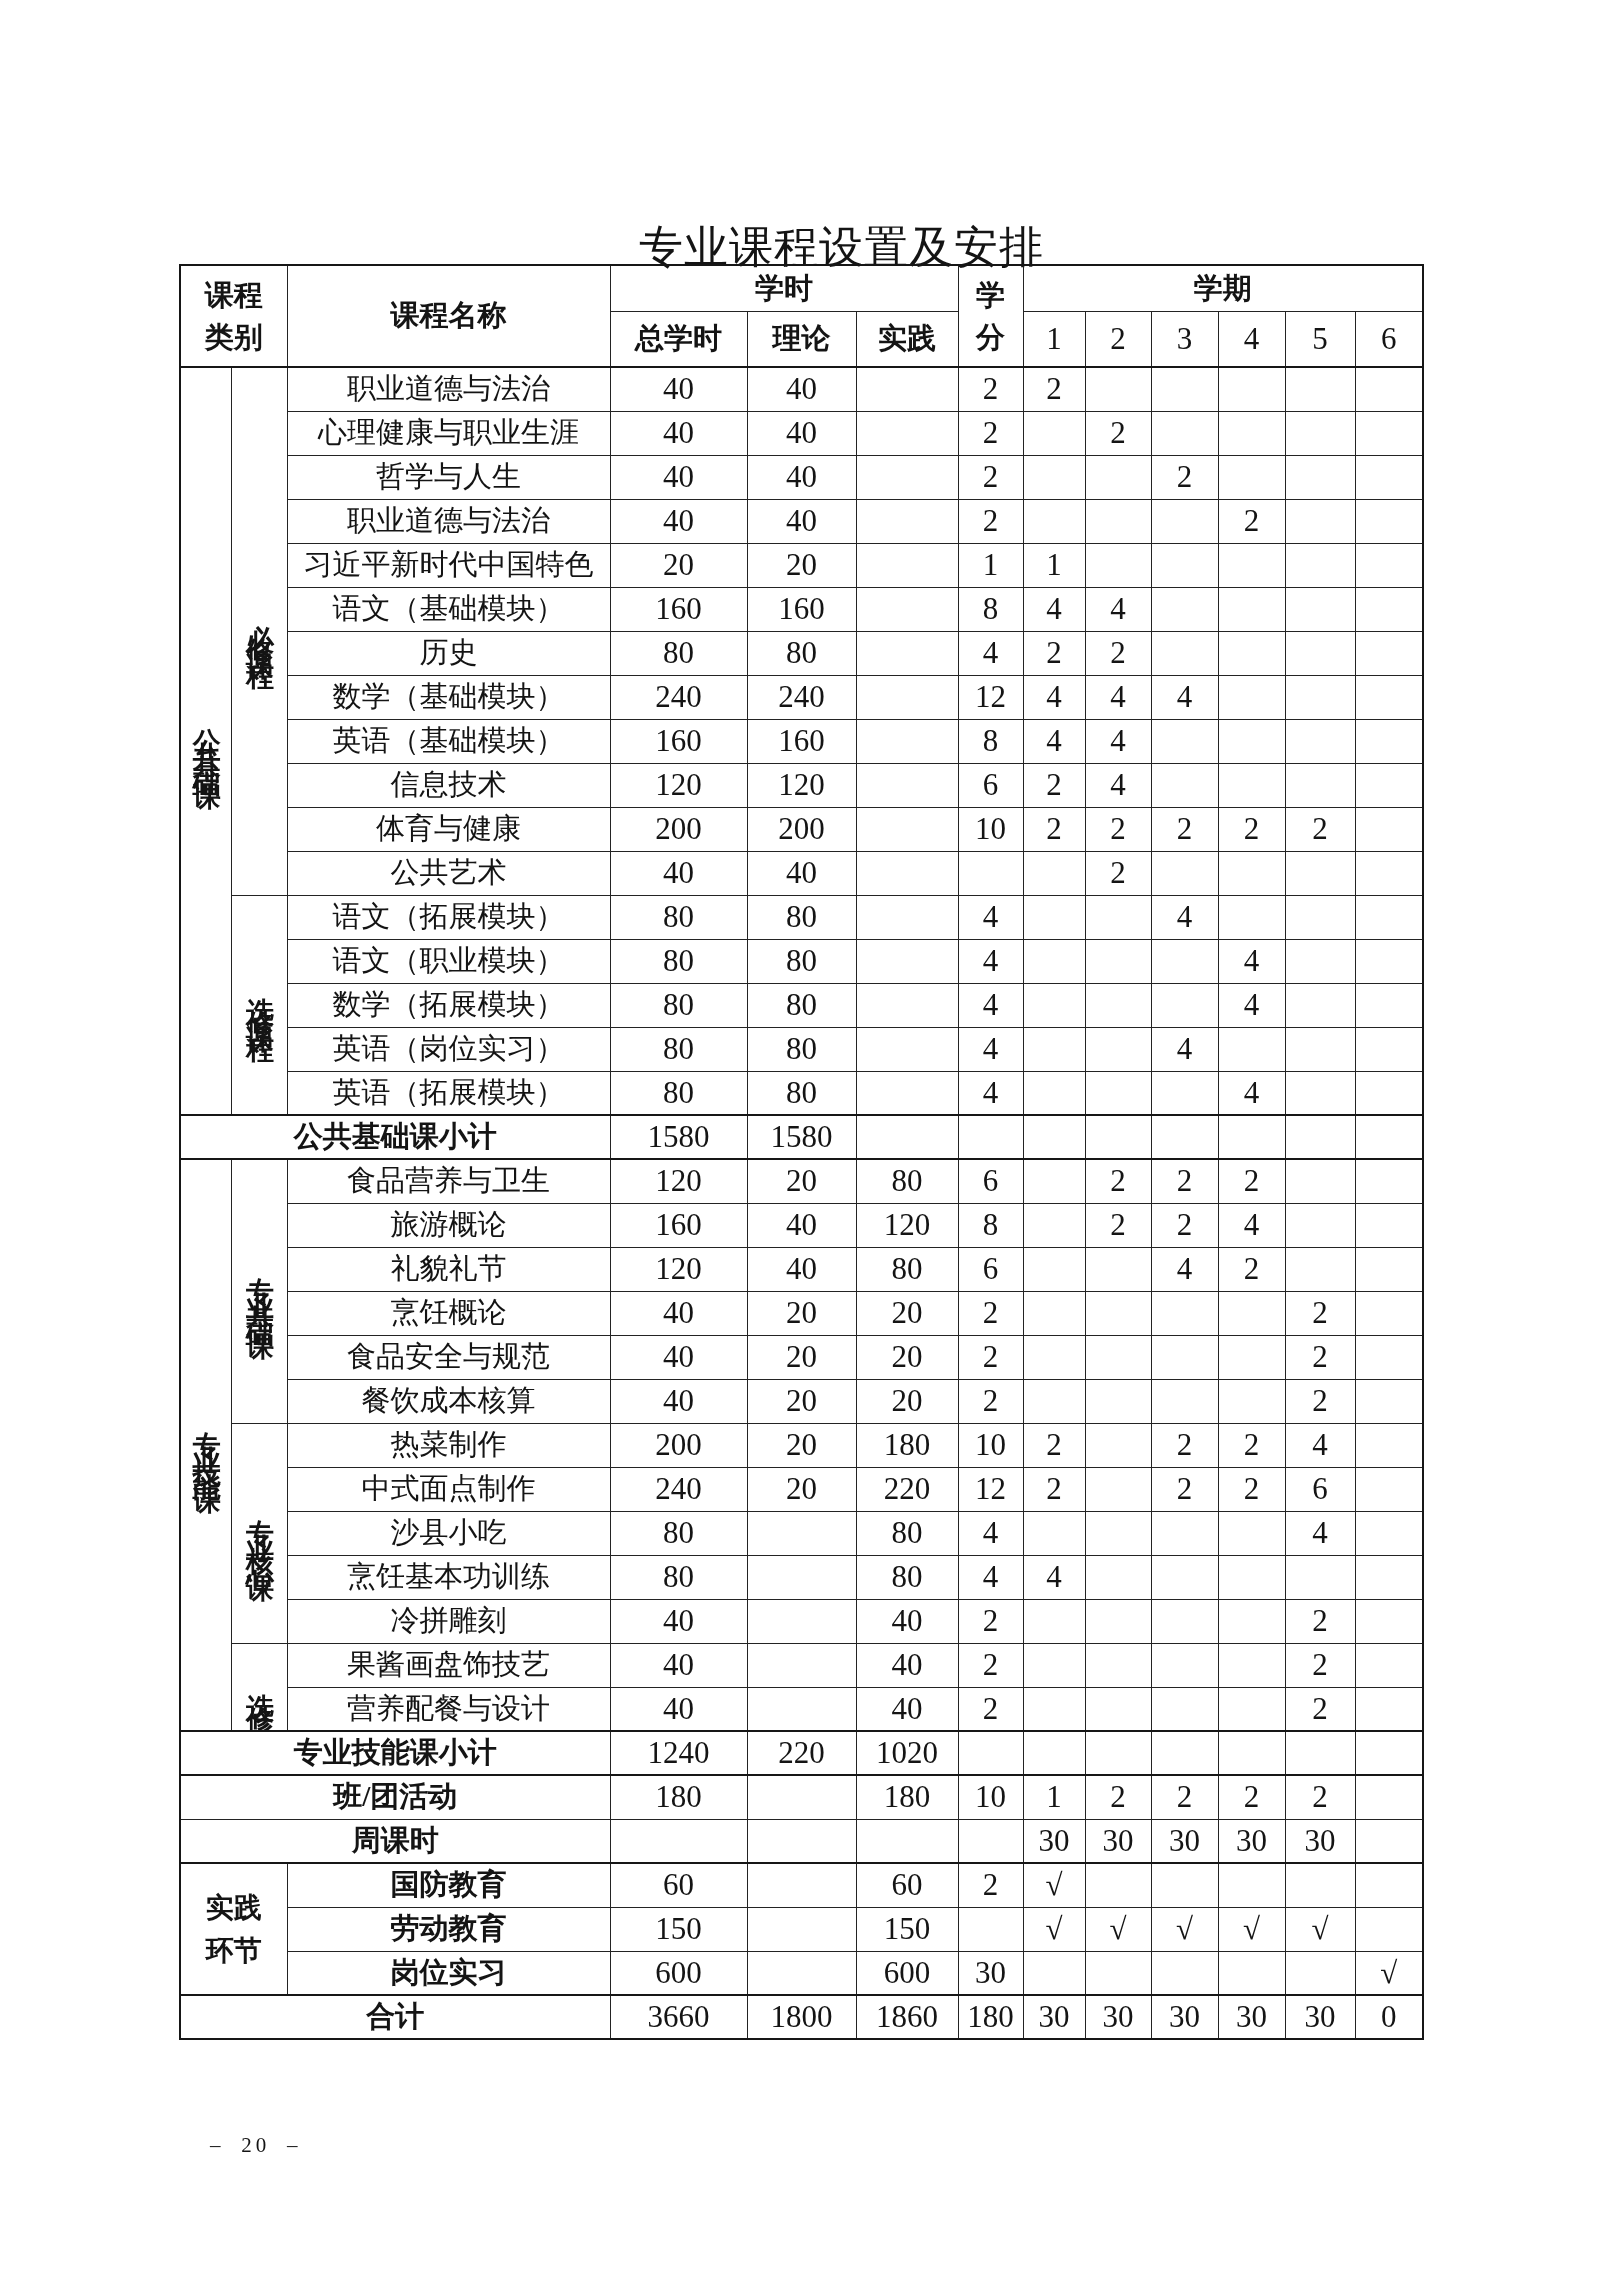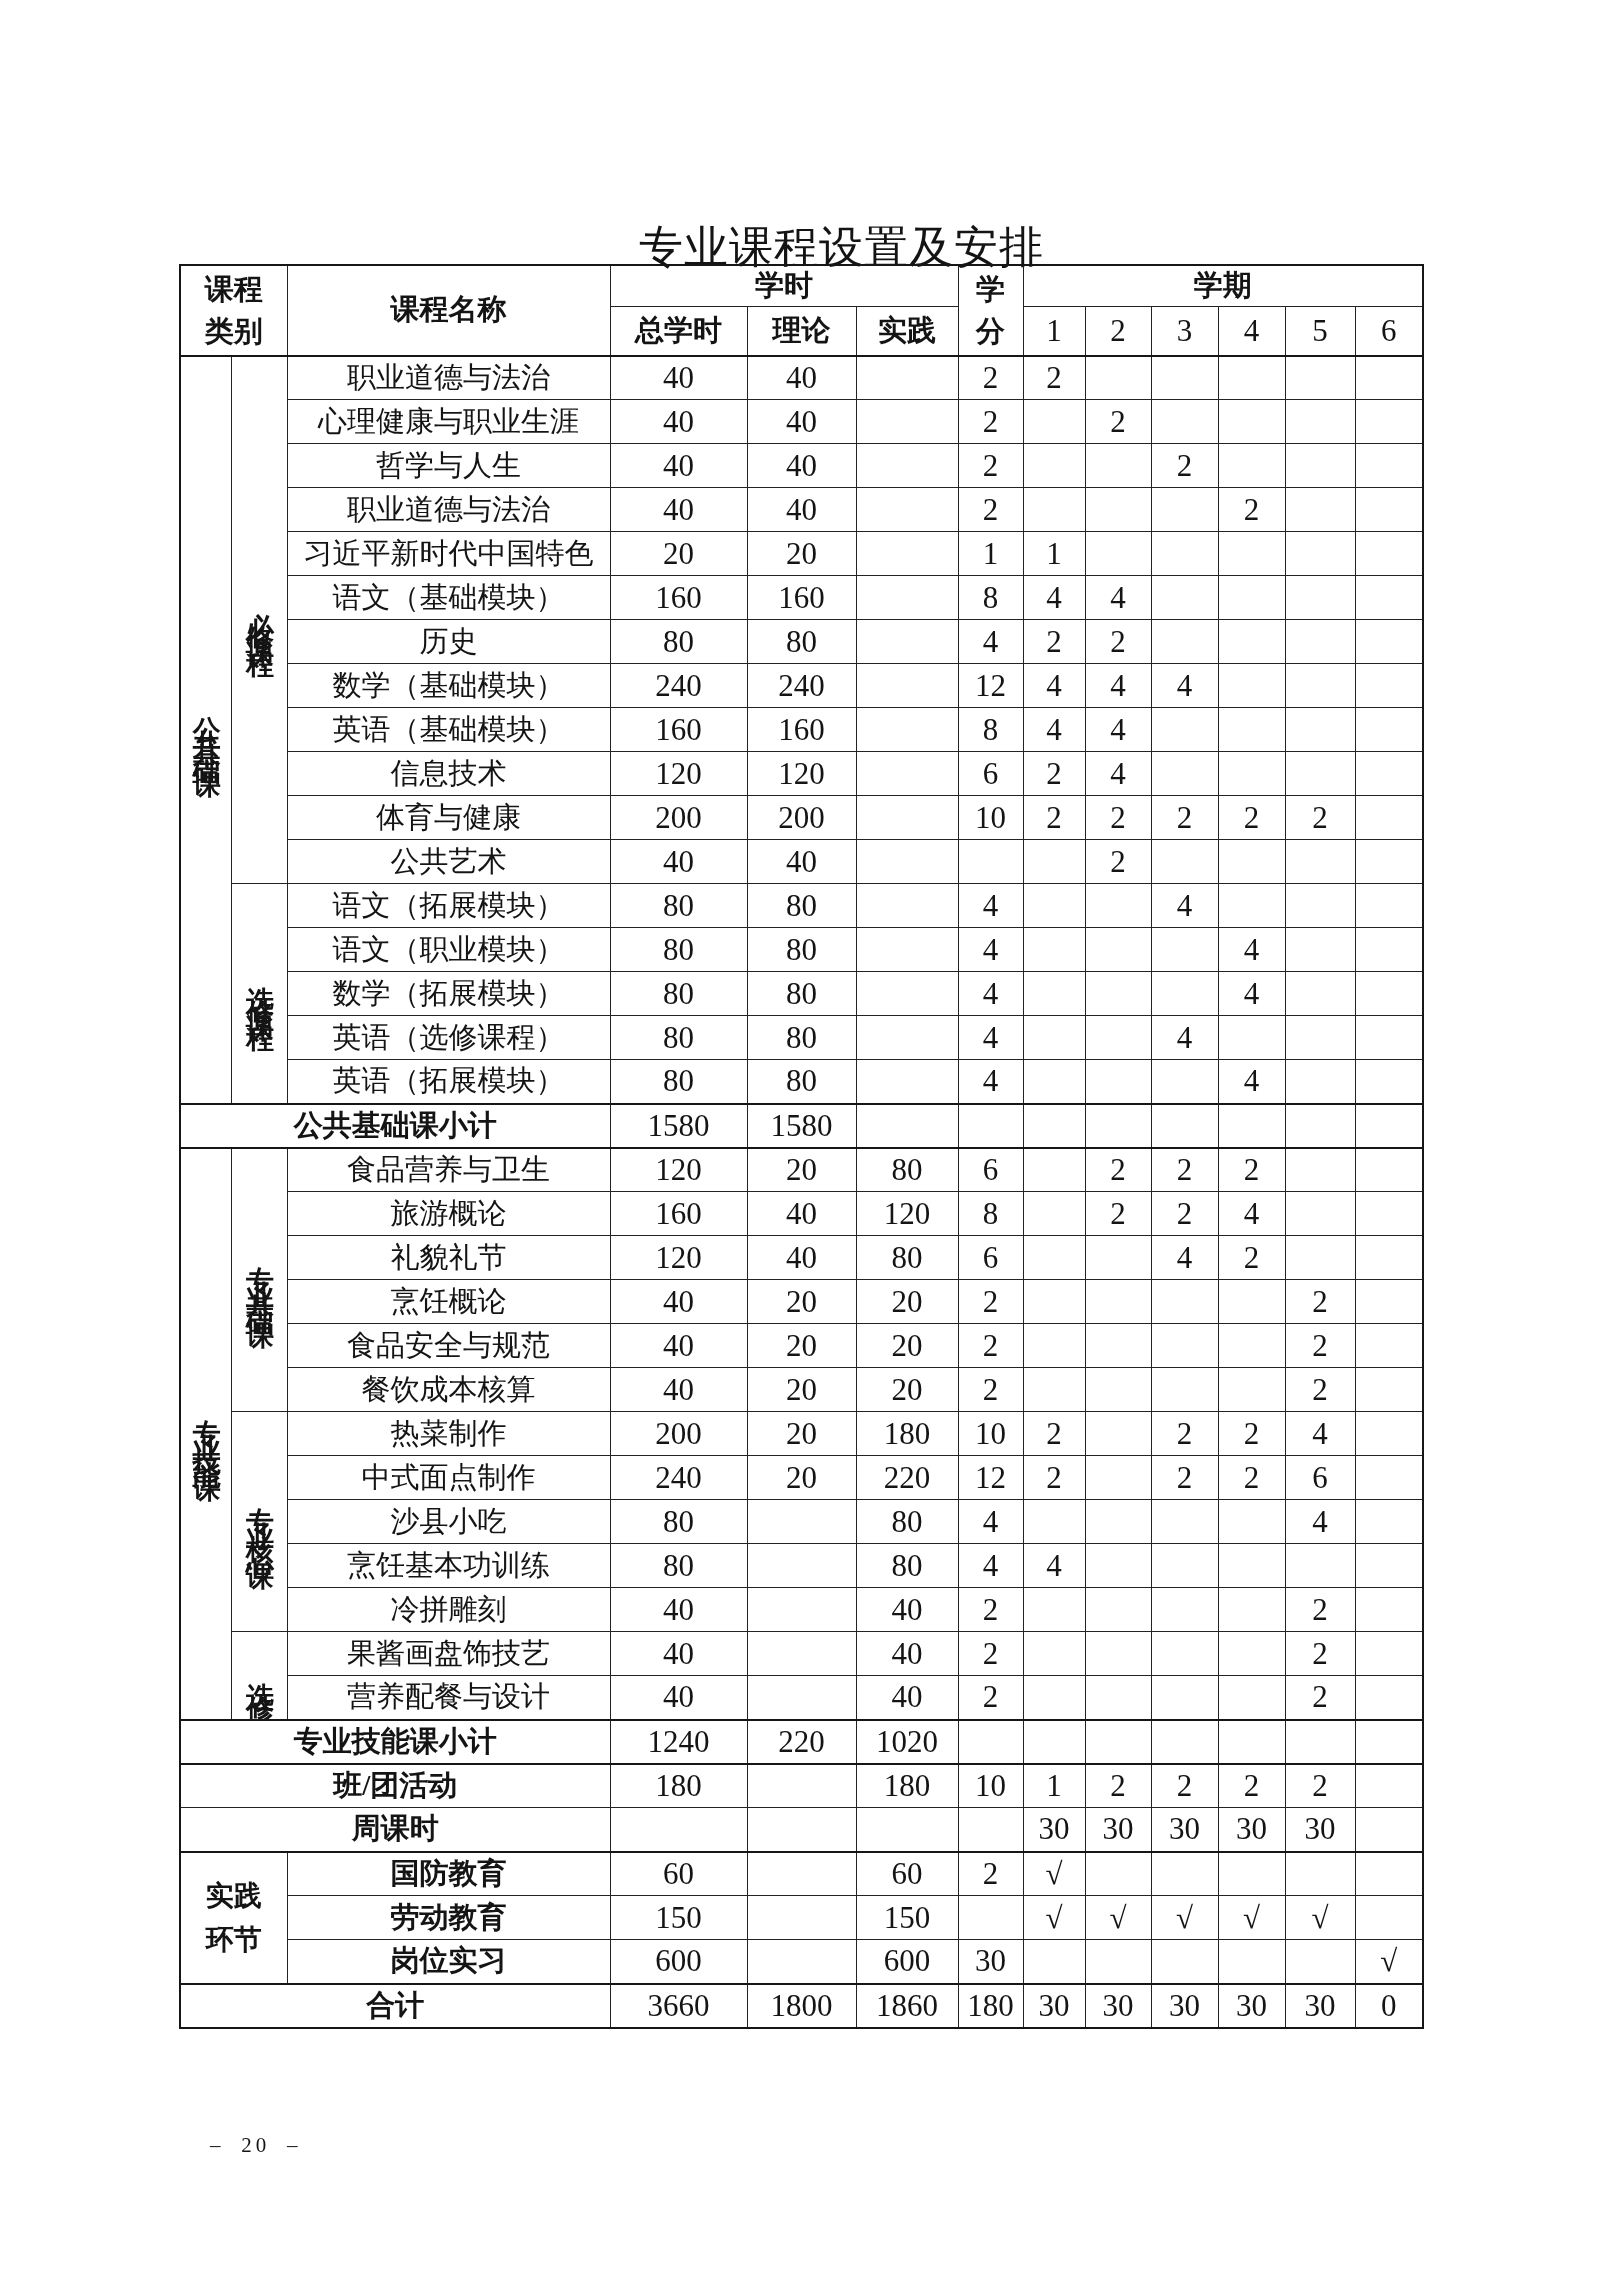--- a/index.html
+++ b/index.html
@@ -40,21 +40,21 @@
     overflow: hidden;
     font-weight: normal;
   }
   thead tr.h1 { height: 41px; }
   thead tr.h2 { height: 49px; }
   tbody tr { height: 44px; }
   tr.sep td { border-top: 2.9px solid #161616; }
   .hdr { font-size: 29px; font-weight: bold; }
   .hdr-num { font-size: 31px; font-weight: normal; }
   .hlabel2 { width: 63px; margin: 0 auto; line-height: 1.45; font-size: 29px; font-weight: bold; }
-  .hlabel1 { width: 31px; margin: 0 auto; line-height: 1.45; font-size: 29px; font-weight: bold; }
+  .hlabel1 { width: 31px; margin: 8px auto; line-height: 1.45; font-size: 29px; font-weight: bold; }
   td .vlabel {
     writing-mode: vertical-rl;
     text-orientation: upright;
     letter-spacing: 13.7px;
     font-size: 28px;
     font-weight: bold;
     line-height: 1.1;
     display: inline-block;
   }
   td .hlabel {
@@ -317,21 +317,21 @@
           <td class="num"></td>
           <td class="num">4</td>
           <td class="num"></td>
           <td class="num"></td>
           <td class="num"></td>
           <td class="num">4</td>
           <td class="num"></td>
           <td class="num"></td>
         </tr>
         <tr>
-          <td class="name">英语（选修课程）</td>
+          <td class="name">英语（岗位实习）</td>
           <td class="num">80</td>
           <td class="num">80</td>
           <td class="num"></td>
           <td class="num">4</td>
           <td class="num"></td>
           <td class="num"></td>
           <td class="num">4</td>
           <td class="num"></td>
           <td class="num"></td>
           <td class="num"></td>

